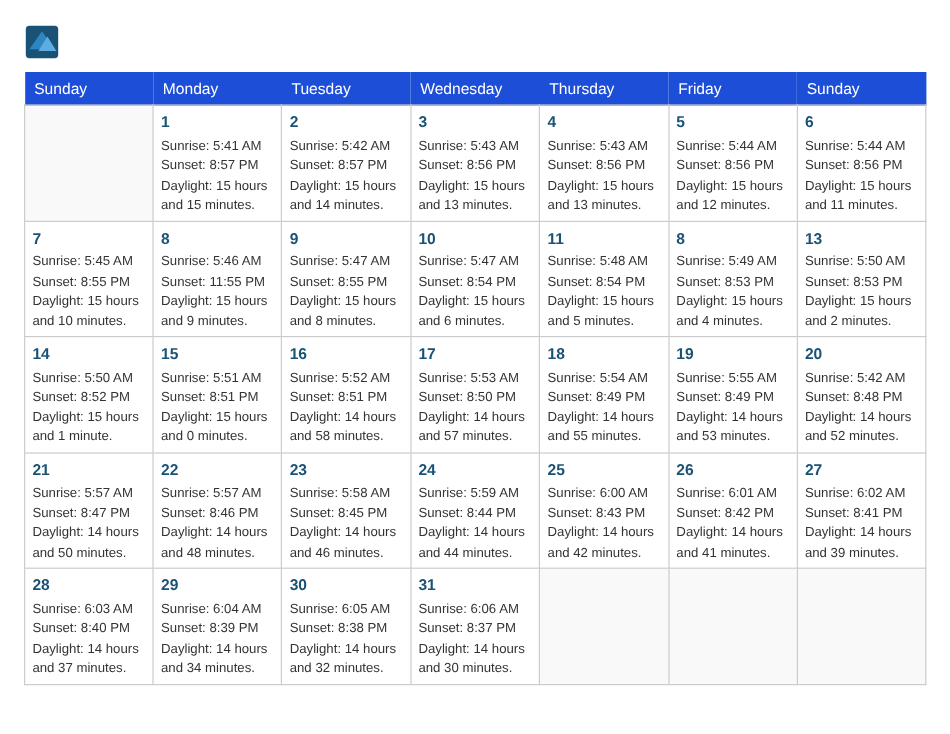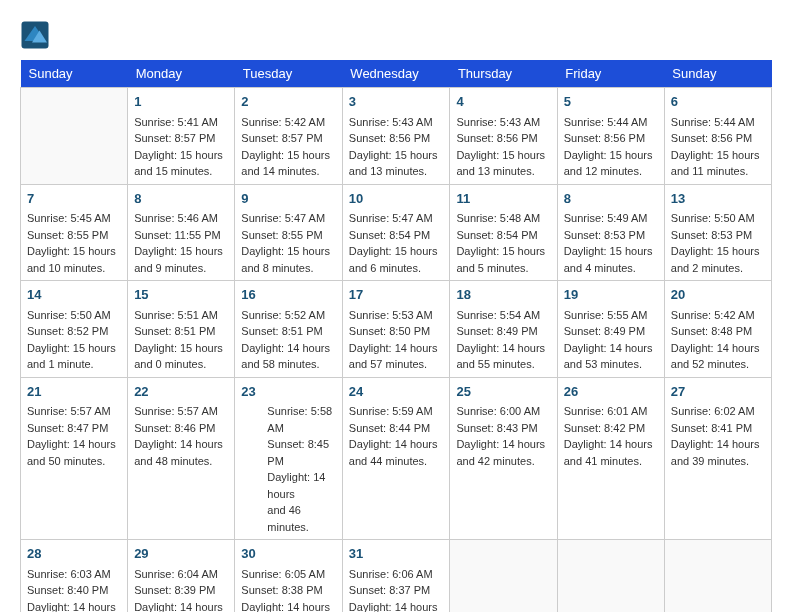--- a/index.html
+++ b/index.html
@@ -272,21 +272,21 @@
         </td>
         <td>
           <span class="day-num">22</span>
           <div class="day-info" style="white-space: pre-line;">Sunrise: 5:57 AM
 Sunset: 8:46 PM
 Daylight: 14 hours
 and 48 minutes.</div>
         </td>
         <td>
           <span class="day-num">23</span>
-          <div class="day-info" style="white-space: pre-line; margin-left: 26px;">Sunrise: 5:58 AM
+          <div class="day-info" style="white-space: pre-line;">Sunrise: 5:58 AM
 Sunset: 8:45 PM
 Daylight: 14 hours
 and 46 minutes.</div>
         </td>
         <td>
           <span class="day-num">24</span>
           <div class="day-info" style="white-space: pre-line;">Sunrise: 5:59 AM
 Sunset: 8:44 PM
 Daylight: 14 hours
 and 44 minutes.</div>

